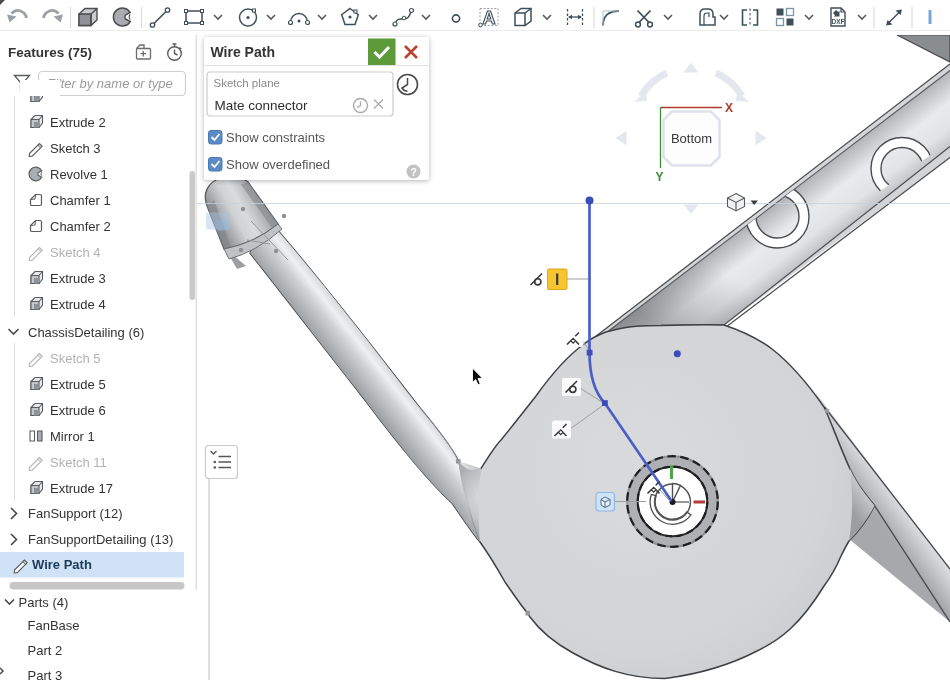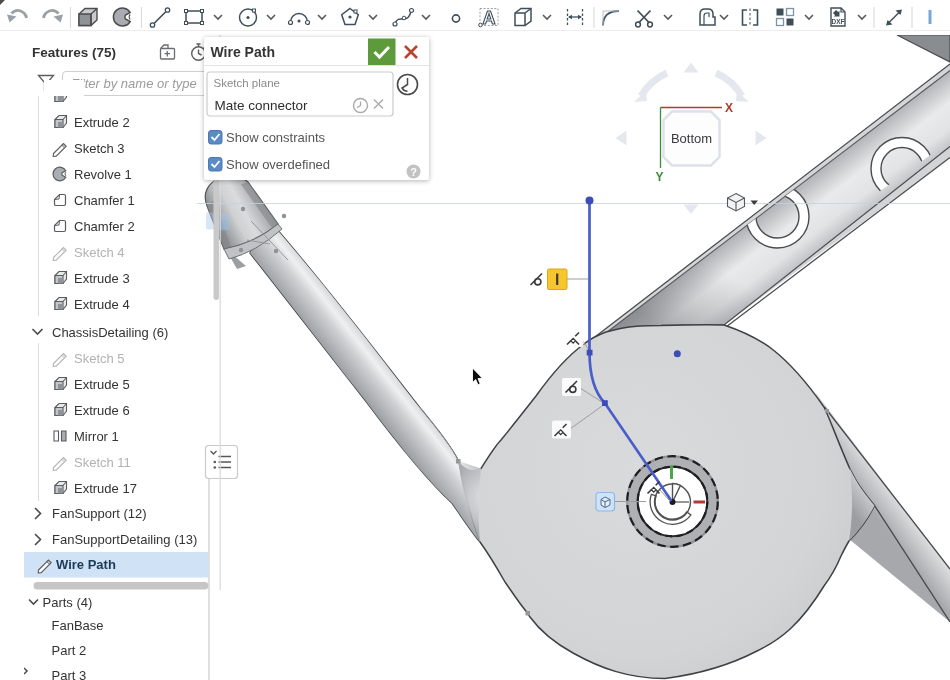--- a/index.html
+++ b/index.html
@@ -1,20 +1,20 @@
 <!DOCTYPE html>
 <html><head>
 <meta charset="utf-8">
 <style>
   html,body{margin:0;padding:0;width:950px;height:680px;overflow:hidden;background:#fff;
     font-family:"Liberation Sans", sans-serif;}
   #stage{position:relative;width:950px;height:680px;}
   #scene{position:absolute;left:0;top:0;}
   #toolbar{position:absolute;left:0;top:0;width:950px;height:35px;background:#fff;}
-  #panel{position:absolute;left:0;top:35px;width:159px;height:645px;background:#fff;padding-left:24px;}
+  #panel{position:absolute;left:0;top:35px;width:159px;height:645px;background:#fff;}
   #dialog{position:absolute;left:204px;top:37px;width:225px;height:143px;background:#fff;
     border-radius:2px;box-shadow:0 1px 5px rgba(0,0,0,.3);}
 </style>
 </head>
 <body>
 <div id="stage">
   <svg id="scene" width="950" height="680" viewBox="0 0 950 680">
     <defs>
       <linearGradient id="gT1" x1="860" y1="139" x2="898" y2="188" gradientUnits="userSpaceOnUse">
         <stop offset="0" stop-color="#b2b4b7"></stop>

